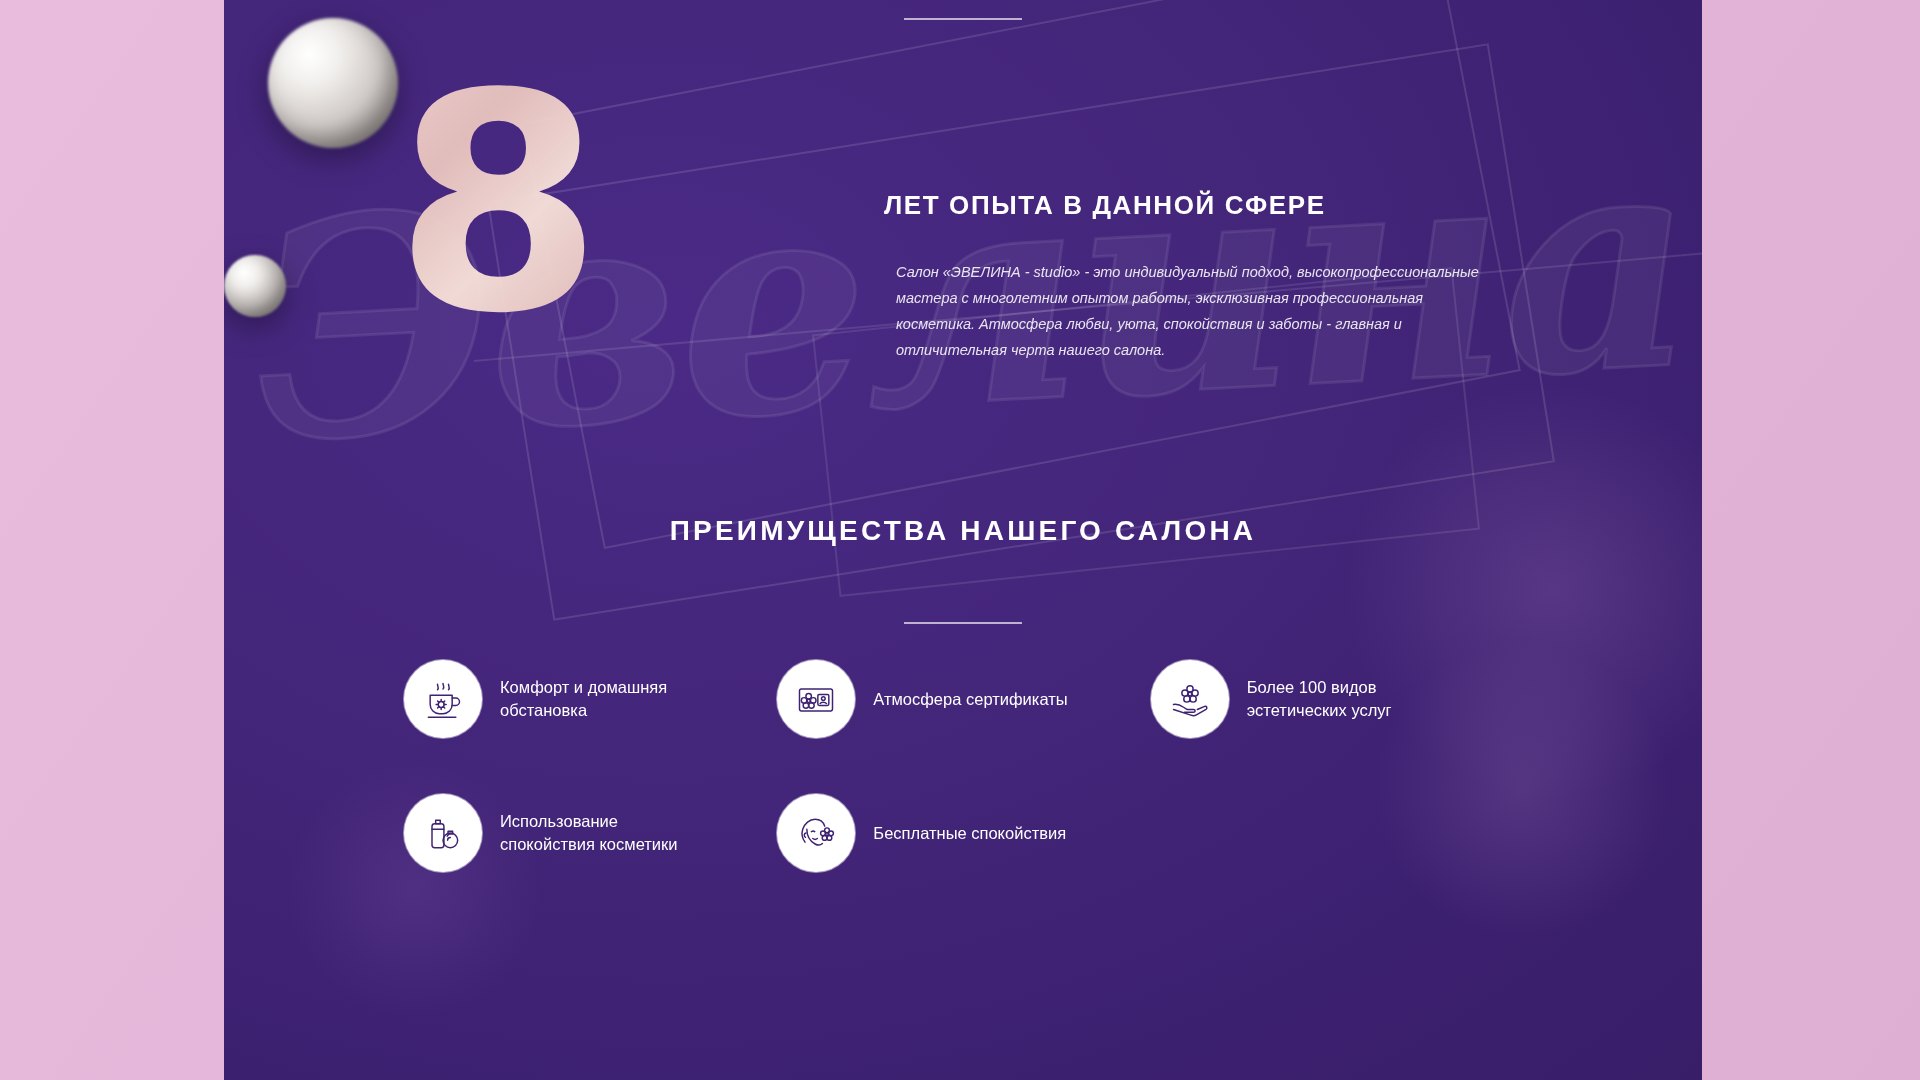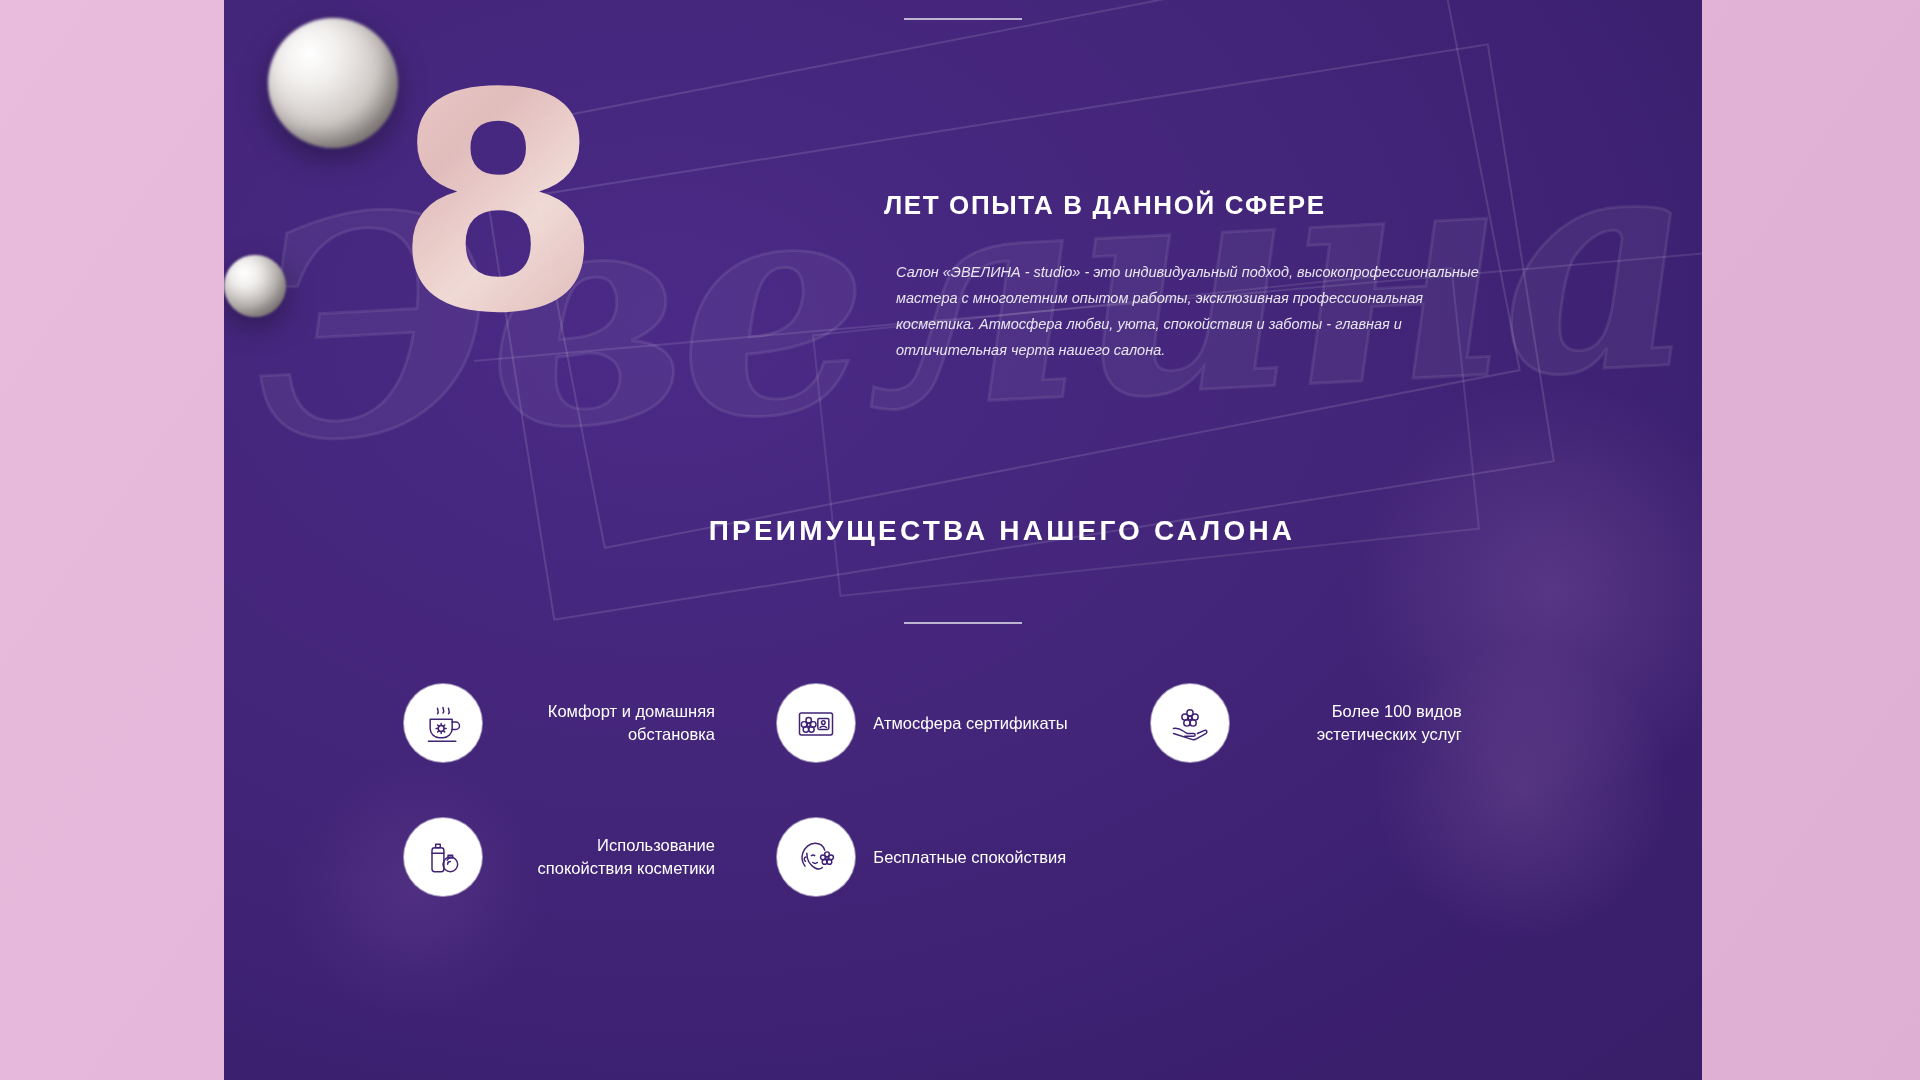--- a/index.html
+++ b/index.html
@@ -162,34 +162,32 @@
     left: 0;
     top: 510px;
     width: 100%;
     text-align: center;
     color: #ffffff;
     font-size: 28px;
     font-weight: 700;
     letter-spacing: 3.2px;
     line-height: 42px;
     text-transform: uppercase;
-    margin-left: 39px;
   }
 
   
   #features {
     position: absolute;
     left: 180px;
-    top: 684px;
+    top: 660px;
     width: 1120px;
     display: grid;
     grid-template-columns: repeat(3, 1fr);
     grid-row-gap: 56px;
     grid-column-gap: 0px;
-    text-align: right;
   }
   .feature {
     display: flex;
     align-items: center;
     gap: 18px;
   }
   .feature-icon {
     flex: 0 0 auto;
     width: 78px;
     height: 78px;

